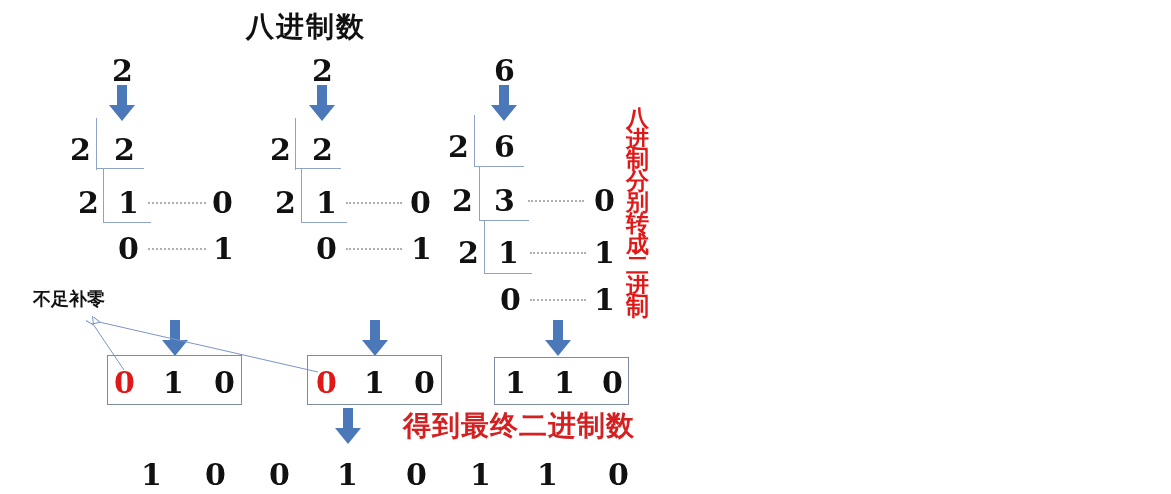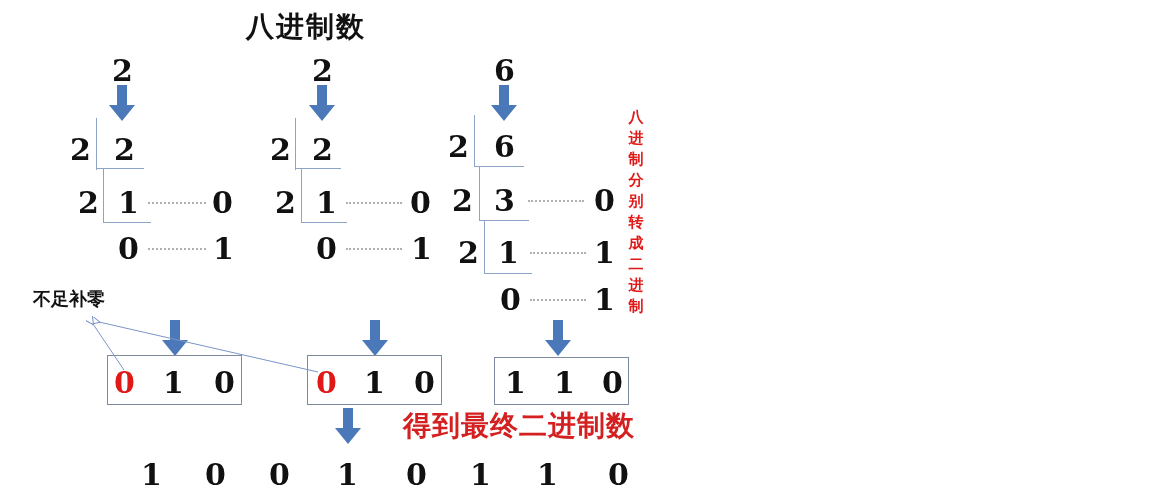--- a/index.html
+++ b/index.html
@@ -9,21 +9,21 @@
   .title { left: 246px; top: 8px; font-size: 28px; font-weight: bold; letter-spacing: 2px;
            font-family: "DejaVu Sans", sans-serif; }
   .num { position: absolute; font-size: 30px; font-weight: bold; line-height: 1; }
   .red { color: #e01818; }
   .arrow { position: absolute; width: 26px; height: 36px; }
   .vline { position: absolute; width: 1px; background: #8da3c8; }
   .hline { position: absolute; height: 1px; background: #8da3c8; }
   .dots { position: absolute; height: 0; border-top: 2px dotted #b0b0b0; }
   .box { position: absolute; border: 1.5px solid #7d8aa0; background: transparent; }
   .vtext { position: absolute; left: 626px; top: 108px; width: 20px; color: #e01818;
-           font-family: Liberation Mono, monospace; font-size: 15px; font-weight: bold;
+           font-family: Liberation Sans, sans-serif; font-size: 23px; font-weight: bold;
            line-height: 21px; text-align: center; word-break: break-all; }
   .note { left: 33px; top: 287px; font-size: 18px; font-weight: bold; font-family: "DejaVu Sans", sans-serif; }
   .result-label { left: 403px; top: 407px; font-size: 28px; font-weight: bold; color: #d42020;
                   font-family: Liberation Serif, serif; letter-spacing: 1px; }
   .final { position: absolute; top: 460px; font-size: 30px; font-weight: bold; line-height: 1; }
   svg.overlay { position: absolute; left: 0; top: 0; pointer-events: none; }
 </style>
 </head>
 <body>
 

